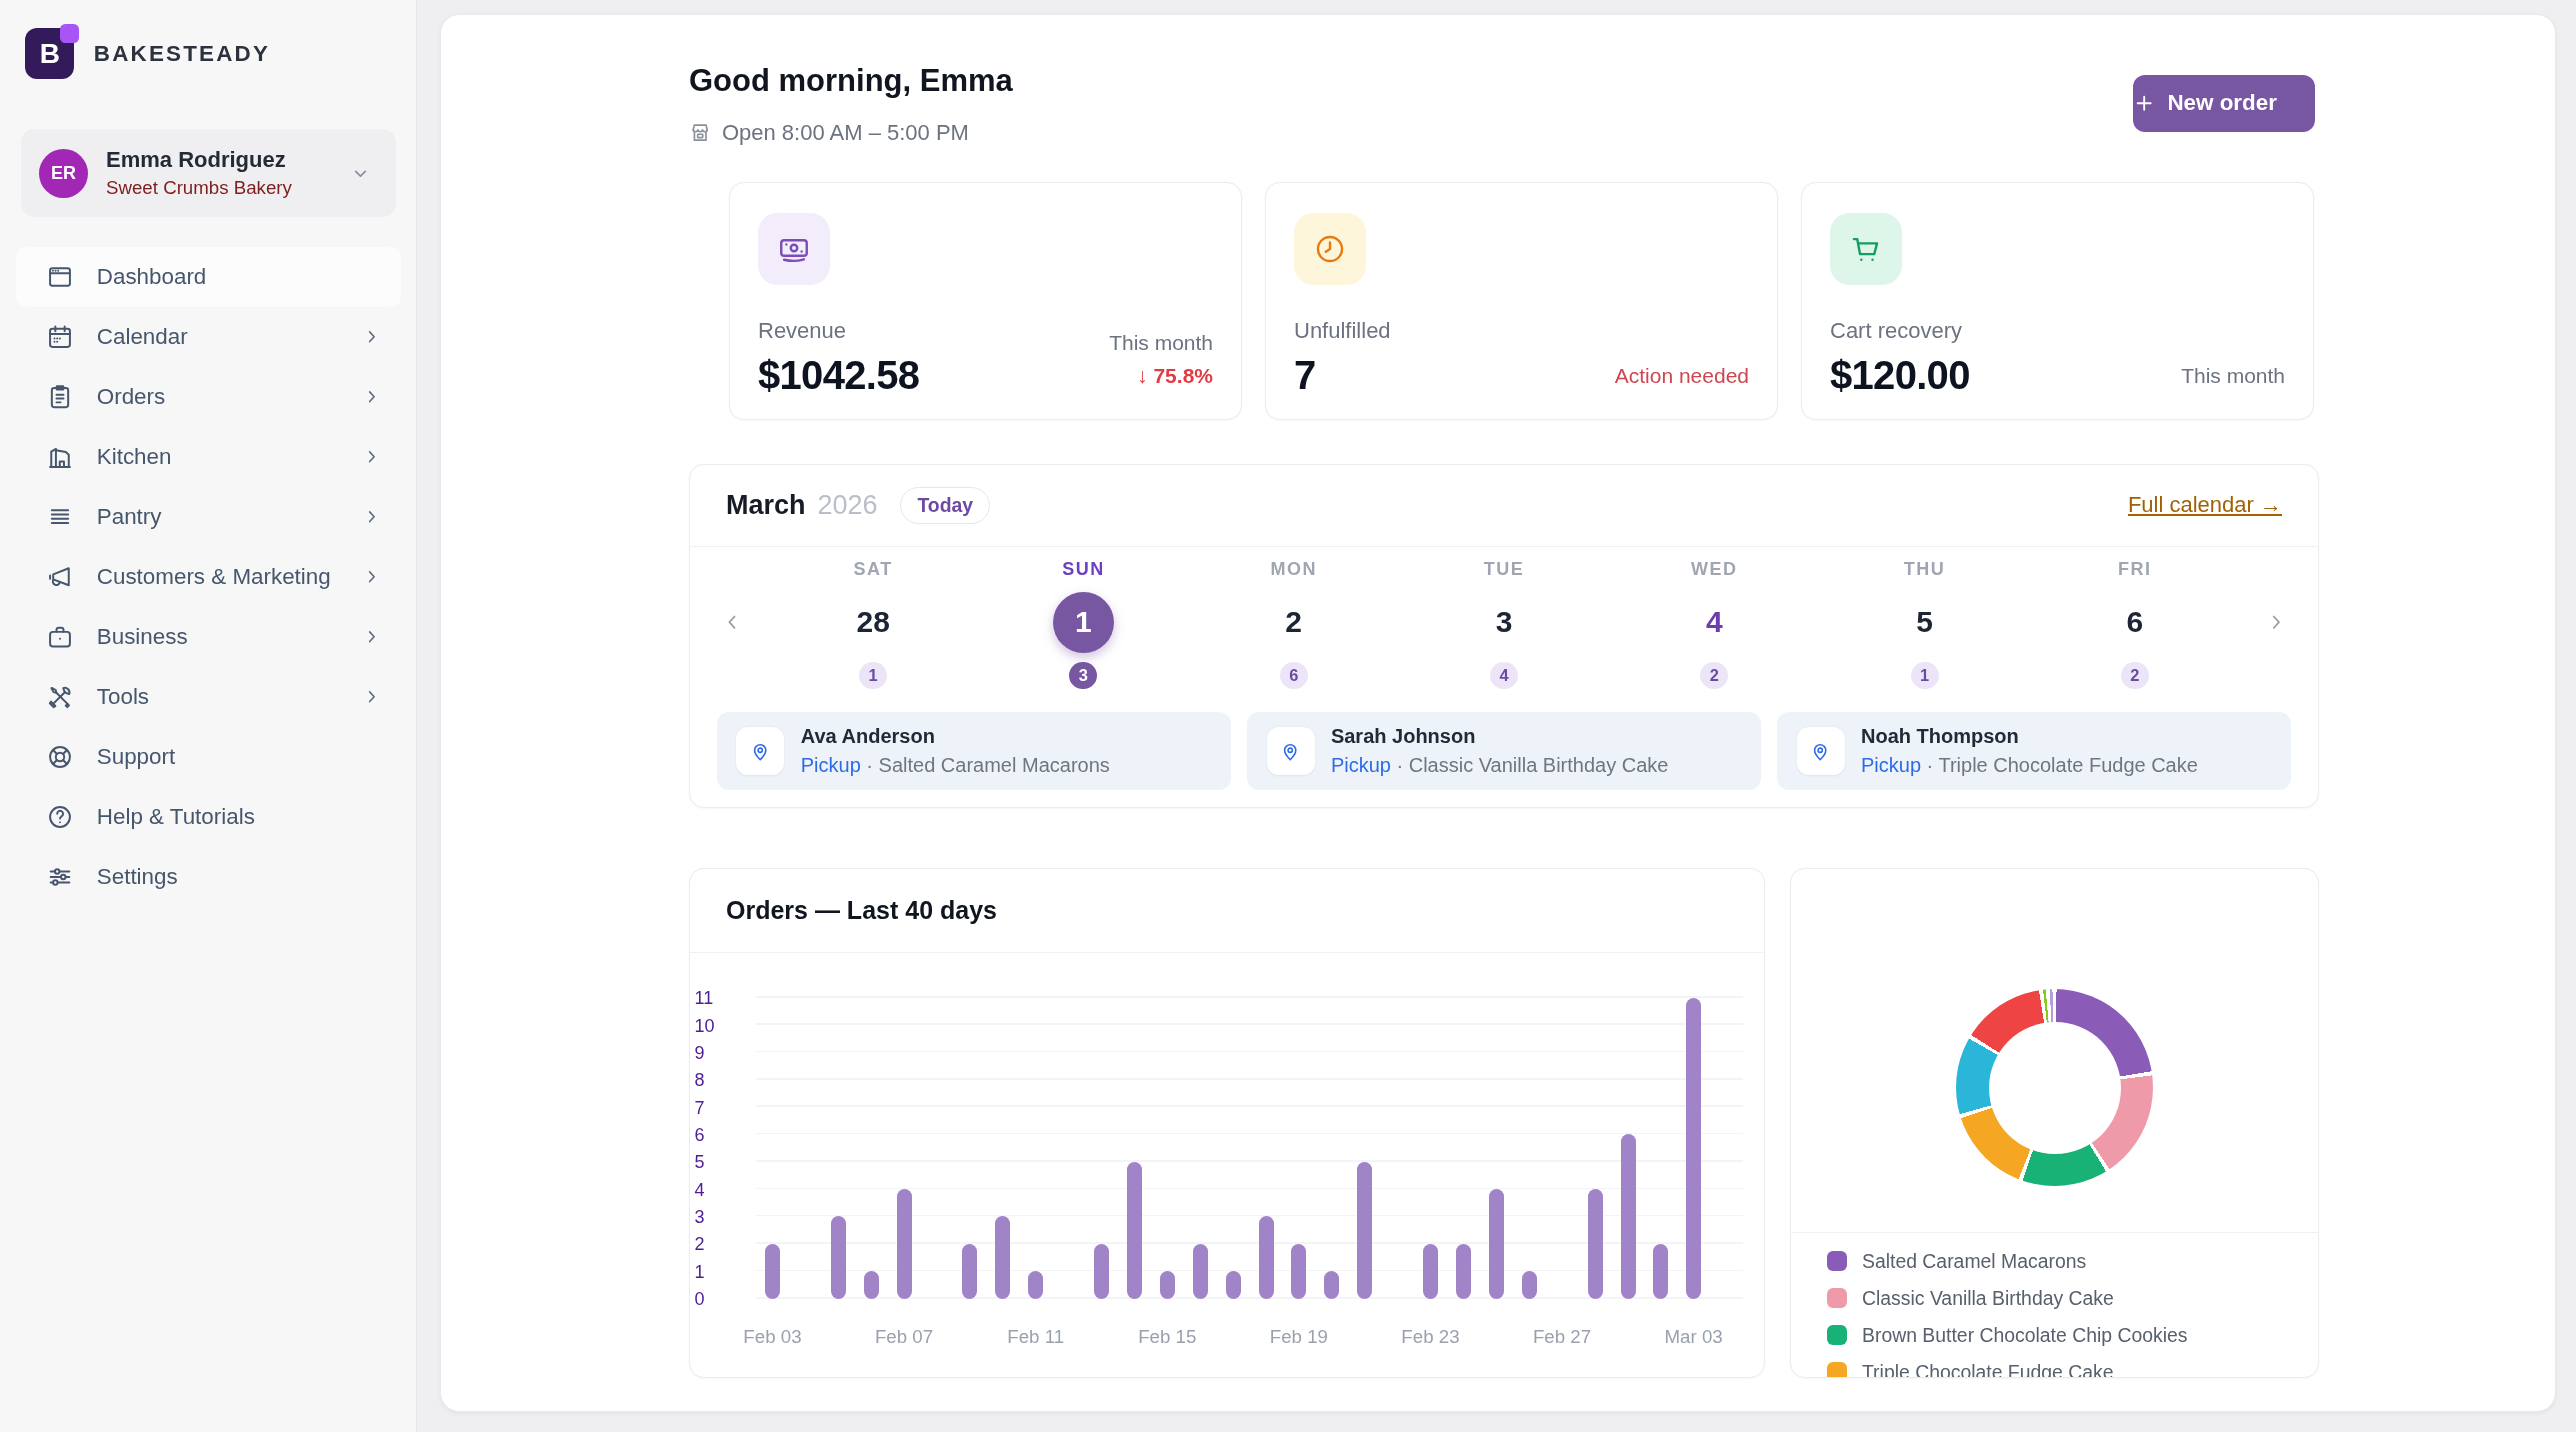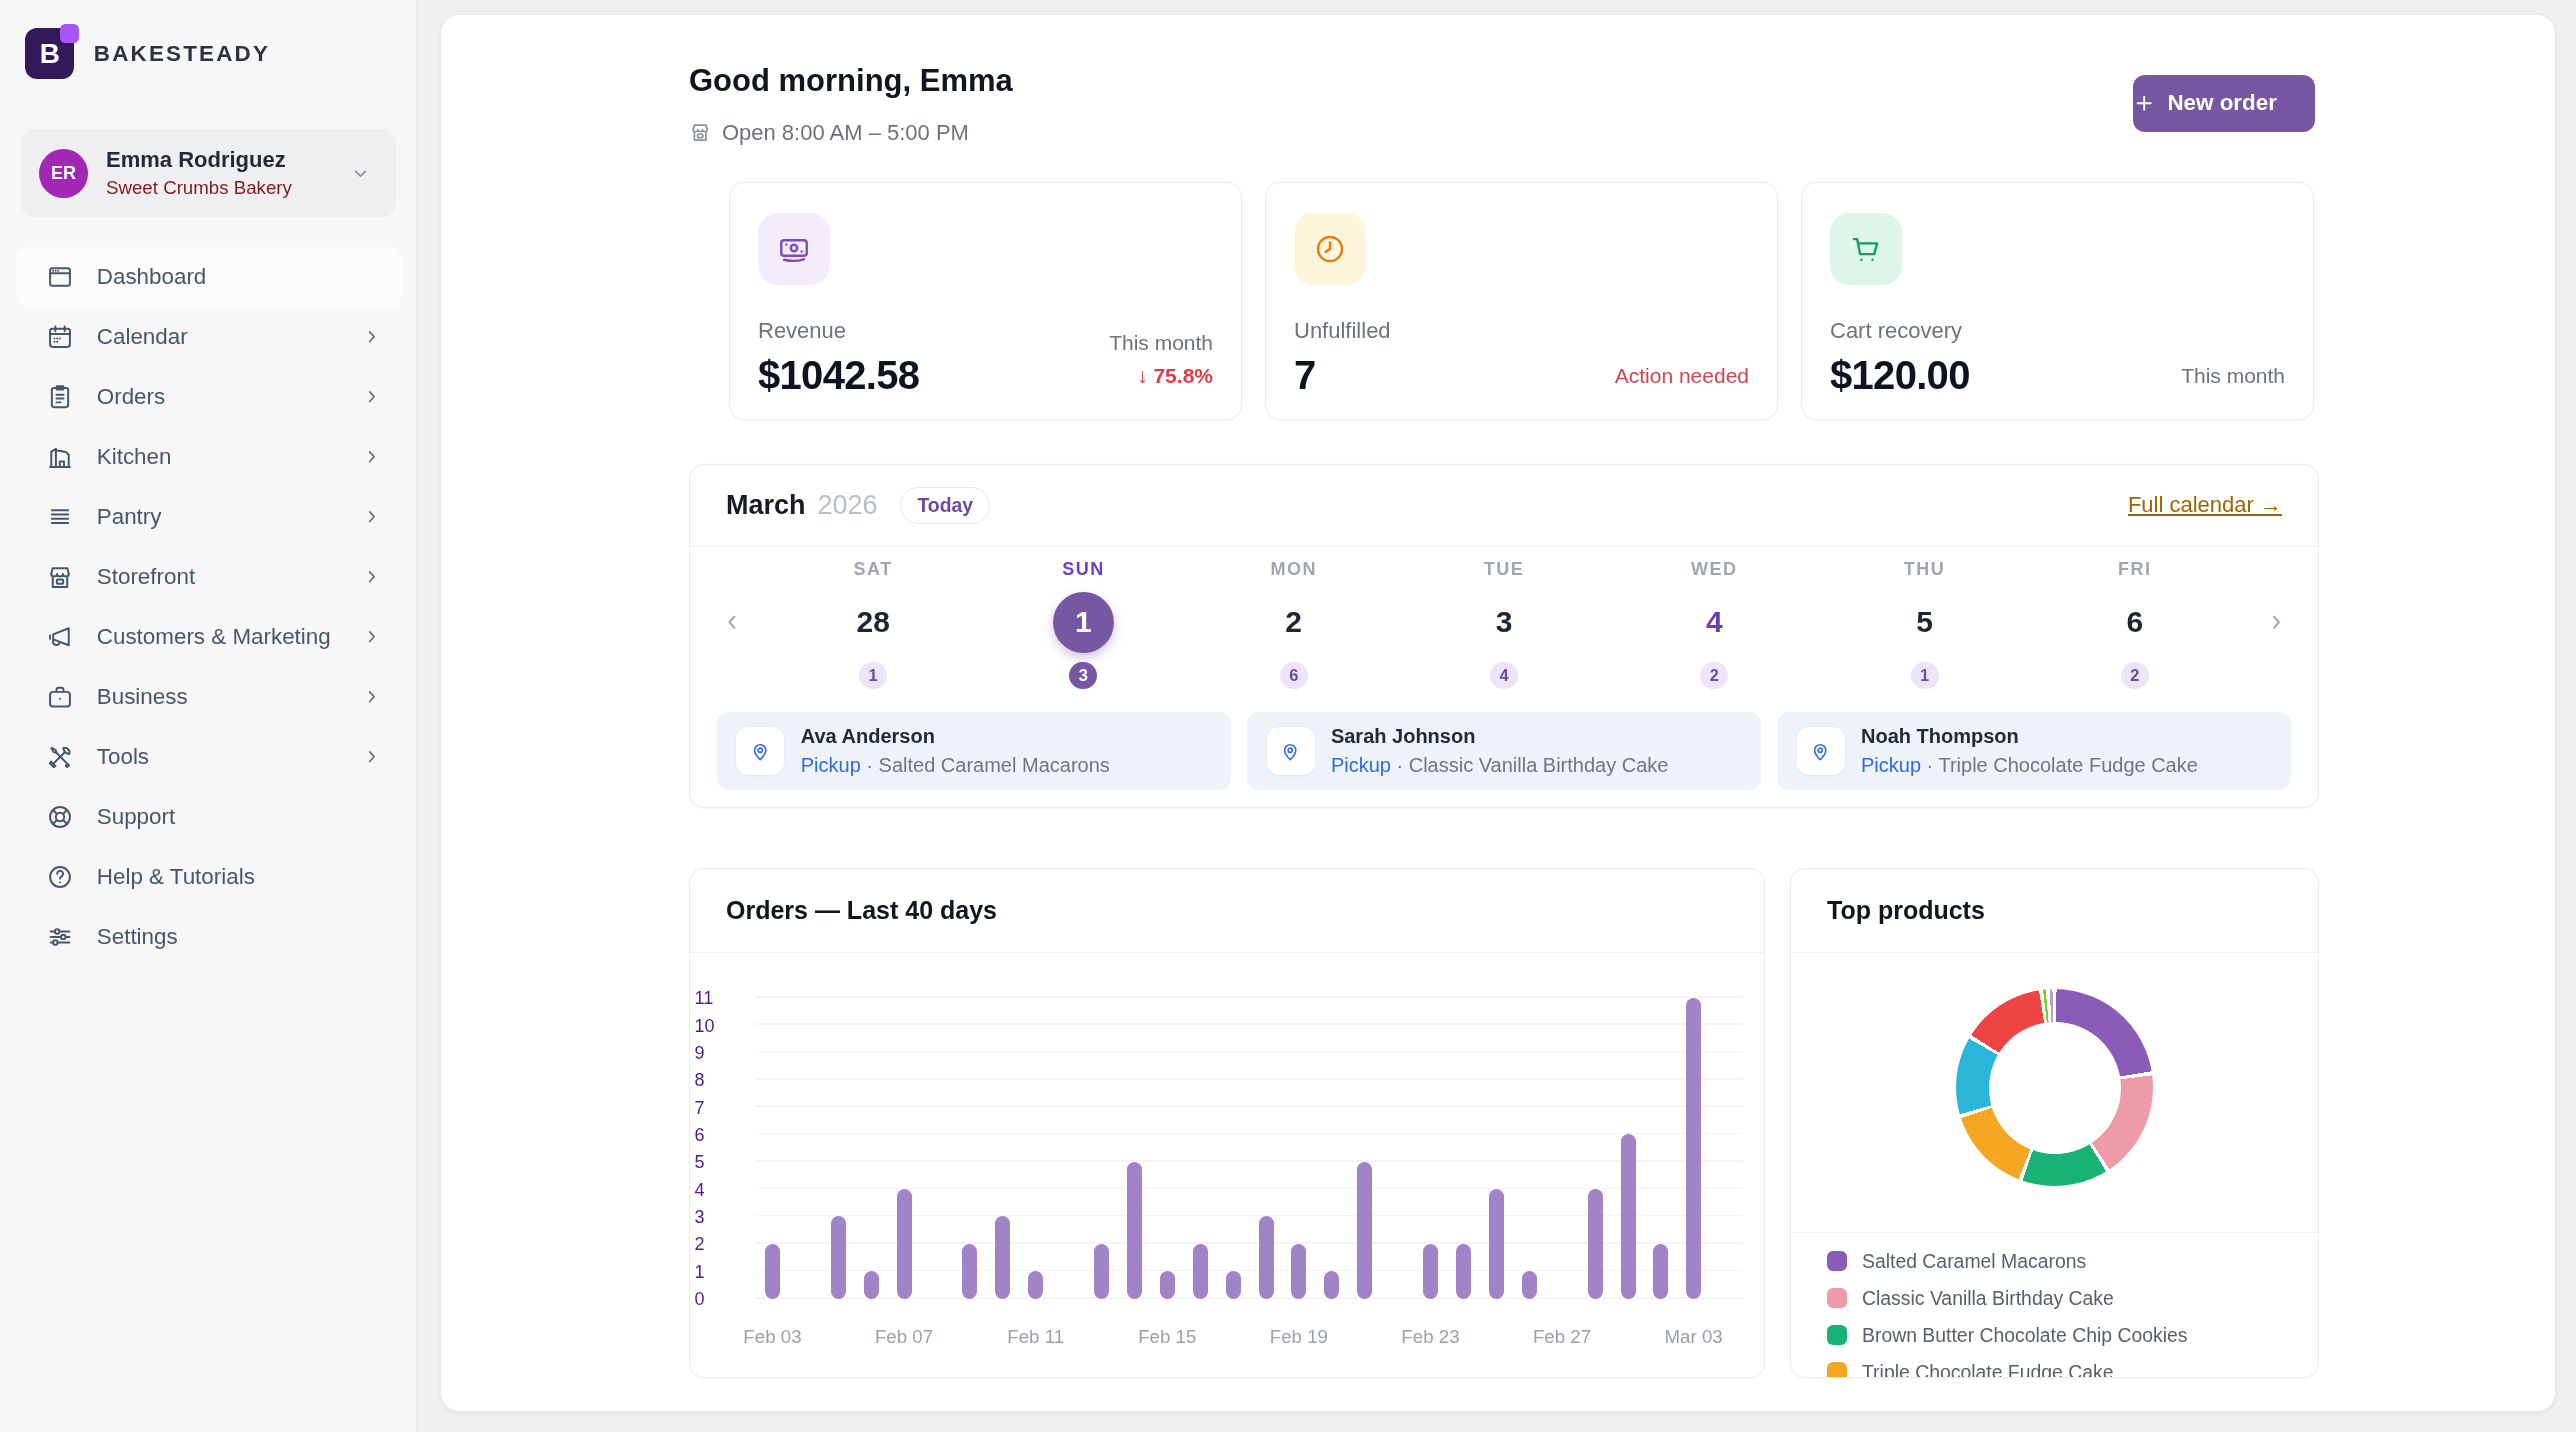--- a/index.html
+++ b/index.html
@@ -224,36 +224,20 @@
           <span class="nav-label">Pantry</span>
           <span class="nav-chev">
             <svg viewBox="0 0 24 24" fill="none" stroke="currentColor" stroke-width="2" stroke-linecap="round" stroke-linejoin="round">
               <path d="M9.5 6l5.5 6-5.5 6"></path>
             </svg>
           </span>
         </div>
         <div class="nav-item">
           <span class="nav-ic">
             <svg viewBox="0 0 24 24" fill="none" stroke="currentColor" stroke-width="1.7" stroke-linecap="round" stroke-linejoin="round">
-              <path d="M4.5 9.5L5.7 4.5h12.6l1.2 5"></path>
-              <path d="M4.5 9.5a2.5 2 0 005 0 2.5 2 0 005 0 2.5 2 0 005 0"></path>
-              <path d="M5.8 11.6v8.9h12.4v-8.9"></path>
-              <rect x="9.3" y="14.2" width="5.4" height="3.6" rx="0.6"></rect>
-            </svg>
-          </span>
-          <span class="nav-label">Storefront</span>
-          <span class="nav-chev">
-            <svg viewBox="0 0 24 24" fill="none" stroke="currentColor" stroke-width="2" stroke-linecap="round" stroke-linejoin="round">
-              <path d="M9.5 6l5.5 6-5.5 6"></path>
-            </svg>
-          </span>
-        </div>
-        <div class="nav-item">
-          <span class="nav-ic">
-            <svg viewBox="0 0 24 24" fill="none" stroke="currentColor" stroke-width="1.7" stroke-linecap="round" stroke-linejoin="round">
               <path d="M3.5 10.8v2.6"></path>
               <path d="M6.2 9.7L19.5 4.5v14.6L6.2 14z"></path>
               <path d="M11.8 16.5a3 3 0 11-5.7-1.8"></path>
             </svg>
           </span>
           <span class="nav-label">Customers &amp; Marketing</span>
           <span class="nav-chev">
             <svg viewBox="0 0 24 24" fill="none" stroke="currentColor" stroke-width="2" stroke-linecap="round" stroke-linejoin="round">
               <path d="M9.5 6l5.5 6-5.5 6"></path>
             </svg>
@@ -624,23 +608,20 @@
           <div class="xtick" style="left: 28.3333%;">Feb 11</div>
           <div class="xtick" style="left: 41.6667%;">Feb 15</div>
           <div class="xtick" style="left: 55%;">Feb 19</div>
           <div class="xtick" style="left: 68.3333%;">Feb 23</div>
           <div class="xtick" style="left: 81.6667%;">Feb 27</div>
           <div class="xtick" style="left: 95%;">Mar 03</div>
         </div>
     </section>
 
     <section class="chart-card products">
-      <div class="chart-head">
-        <span class="chart-title">Top products</span>
-      </div>
       <div class="donut" style="background: conic-gradient(rgb(255, 255, 255) 0deg, rgb(255, 255, 255) 1.2deg, rgb(138, 92, 184) 1.2deg, rgb(138, 92, 184) 80.52deg, rgb(255, 255, 255) 80.52deg, rgb(255, 255, 255) 81.72deg, rgb(255, 255, 255) 81.72deg, rgb(255, 255, 255) 82.92deg, rgb(239, 154, 168) 82.92deg, rgb(239, 154, 168) 146.04deg, rgb(255, 255, 255) 146.04deg, rgb(255, 255, 255) 147.24deg, rgb(255, 255, 255) 147.24deg, rgb(255, 255, 255) 148.44deg, rgb(24, 178, 119) 148.44deg, rgb(24, 178, 119) 198.96deg, rgb(255, 255, 255) 198.96deg, rgb(255, 255, 255) 200.16deg, rgb(255, 255, 255) 200.16deg, rgb(255, 255, 255) 201.36deg, rgb(245, 166, 35) 201.36deg, rgb(245, 166, 35) 251.88deg, rgb(255, 255, 255) 251.88deg, rgb(255, 255, 255) 253.08deg, rgb(255, 255, 255) 253.08deg, rgb(255, 255, 255) 254.28deg, rgb(41, 182, 216) 254.28deg, rgb(41, 182, 216) 299.76deg, rgb(255, 255, 255) 299.76deg, rgb(255, 255, 255) 300.96deg, rgb(255, 255, 255) 300.96deg, rgb(255, 255, 255) 302.16deg, rgb(239, 68, 68) 302.16deg, rgb(239, 68, 68) 350.88deg, rgb(255, 255, 255) 350.88deg, rgb(255, 255, 255) 352.08deg, rgb(255, 255, 255) 352.08deg, rgb(255, 255, 255) 353.28deg, rgb(132, 204, 22) 353.28deg, rgb(132, 204, 22) 354.84deg, rgb(255, 255, 255) 354.84deg, rgb(255, 255, 255) 356.04deg, rgb(255, 255, 255) 356.04deg, rgb(255, 255, 255) 357.24deg, rgb(179, 157, 219) 357.24deg, rgb(179, 157, 219) 358.8deg, rgb(255, 255, 255) 358.8deg, rgb(255, 255, 255) 360deg);"></div>
       <div class="legend-divider"></div>
       <div class="legend">
           <div class="legend-row">
             <span class="swatch" style="background:#8a5cb8"></span>
             <span class="legend-label">Salted Caramel Macarons</span>
           </div>
           <div class="legend-row">
             <span class="swatch" style="background:#ef9aa8"></span>
             <span class="legend-label">Classic Vanilla Birthday Cake</span>

